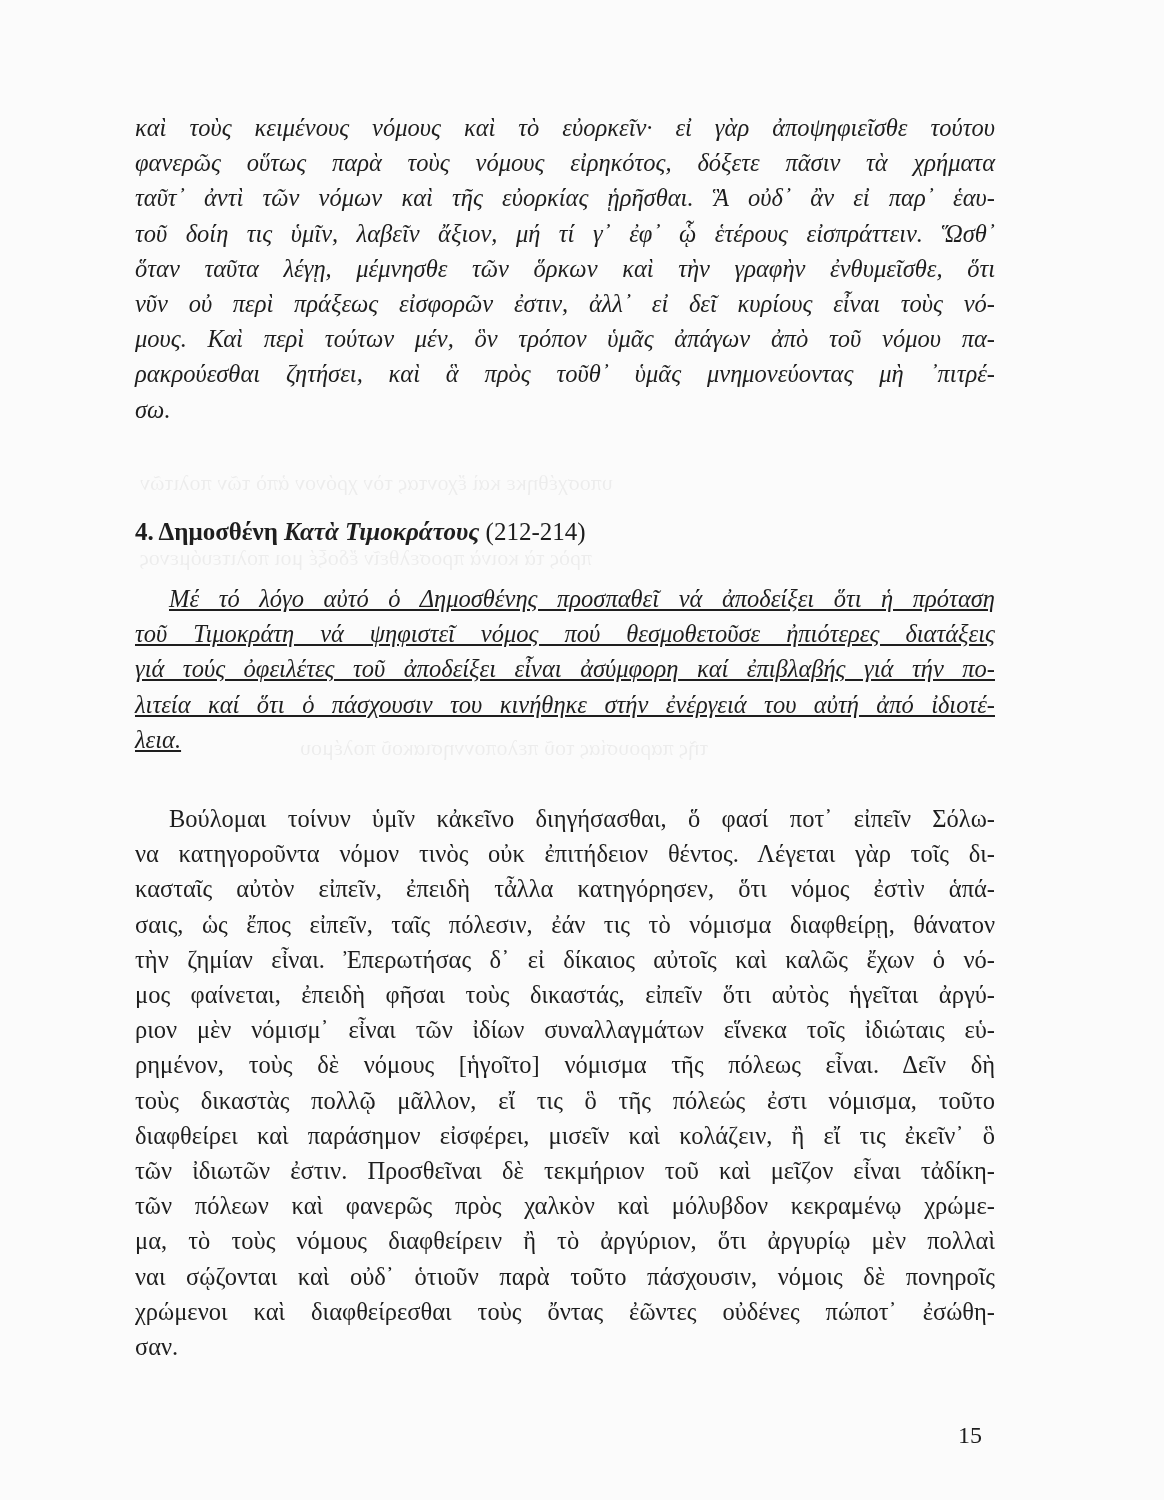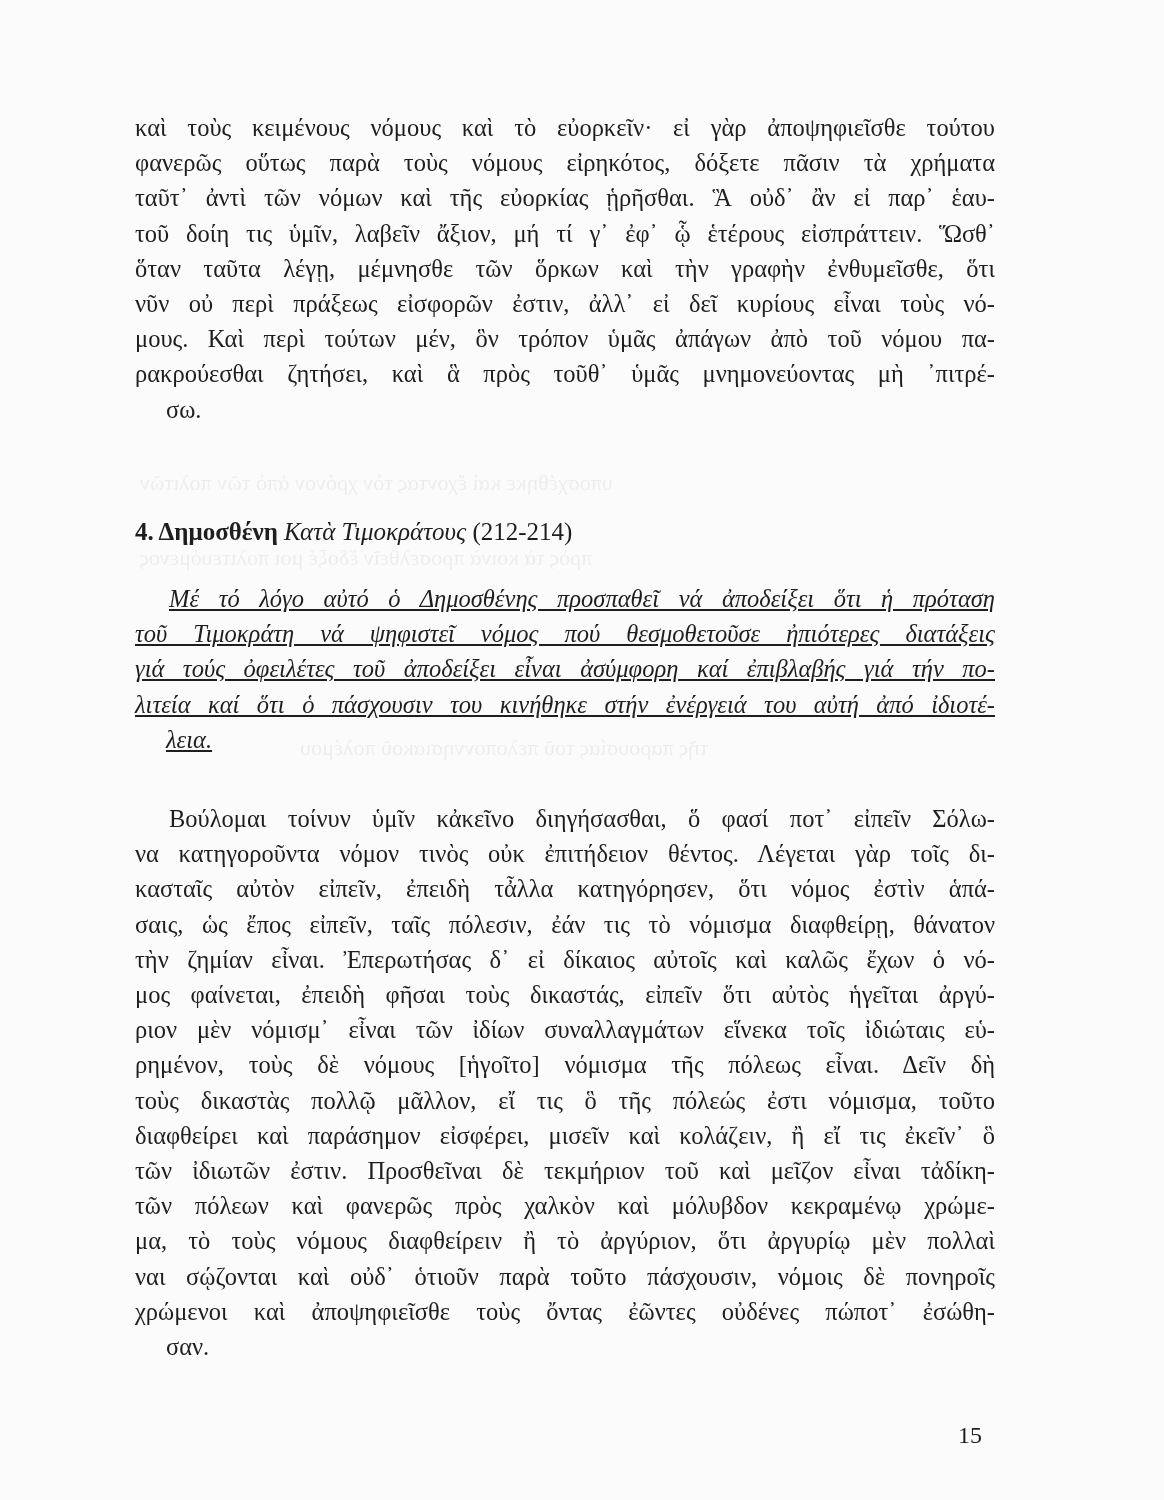--- a/index.html
+++ b/index.html
@@ -17,32 +17,32 @@
     width: 860px;
     font-size: 24.5px;
     line-height: 35.2px;
   }
   .line {
     display: block;
     white-space: nowrap;
     text-align: justify;
     text-align-last: justify;
   }
-  .line.last { text-align-last: left; margin-left: 31px; }
+  .line.last { text-align-last: left; }
   .line.indent { padding-left: 34px; }
-  #top-block { top: 110px; }
+  #top-block { top: 110px; font-style: italic; }
   #heading {
     position: absolute;
     left: 135px; top: 515px;
     font-size: 25px;
     line-height: 34px;
     white-space: nowrap;
   }
   #heading .num-author { font-weight: bold; font-family: Liberation Serif, serif; }
-  #heading .work { font-weight: normal; font-style: italic; }
+  #heading .work { font-weight: bold; font-style: italic; }
   #heading .range { font-weight: normal; }
   #intro-block { top: 581px; font-style: italic; text-decoration: underline; }
   #passage-block { top: 801px; }
   #page-number {
     position: absolute;
     left: 958px; top: 1422px;
     font-size: 24px;
   }
   .bleed {
     position: absolute;
@@ -91,17 +91,17 @@
   <span class="line">τὴν ζημίαν εἶναι. Ἐπερωτήσας δ᾽ εἰ δίκαιος αὐτοῖς καὶ καλῶς ἔχων ὁ νό-</span>
   <span class="line">μος φαίνεται, ἐπειδὴ φῆσαι τοὺς δικαστάς, εἰπεῖν ὅτι αὐτὸς ἡγεῖται ἀργύ-</span>
   <span class="line">ριον μὲν νόμισμ᾽ εἶναι τῶν ἰδίων συναλλαγμάτων εἵνεκα τοῖς ἰδιώταις εὑ-</span>
   <span class="line">ρημένον, τοὺς δὲ νόμους [ἡγοῖτο] νόμισμα τῆς πόλεως εἶναι. Δεῖν δὴ</span>
   <span class="line">τοὺς δικαστὰς πολλῷ μᾶλλον, εἴ τις ὃ τῆς πόλεώς ἐστι νόμισμα, τοῦτο</span>
   <span class="line">διαφθείρει καὶ παράσημον εἰσφέρει, μισεῖν καὶ κολάζειν, ἢ εἴ τις ἐκεῖν᾽ ὃ</span>
   <span class="line">τῶν ἰδιωτῶν ἐστιν. Προσθεῖναι δὲ τεκμήριον τοῦ καὶ μεῖζον εἶναι τἀδίκη-</span>
   <span class="line">τῶν πόλεων καὶ φανερῶς πρὸς χαλκὸν καὶ μόλυβδον κεκραμένῳ χρώμε-</span>
   <span class="line">μα, τὸ τοὺς νόμους διαφθείρειν ἢ τὸ ἀργύριον, ὅτι ἀργυρίῳ μὲν πολλαὶ</span>
   <span class="line">ναι σῴζονται καὶ οὐδ᾽ ὁτιοῦν παρὰ τοῦτο πάσχουσιν, νόμοις δὲ πονηροῖς</span>
-  <span class="line">χρώμενοι καὶ ἀποψηφιεῖσθε τοὺς ὄντας ἐῶντες οὐδένες πώποτ᾽ ἐσώθη-</span>
+  <span class="line">χρώμενοι καὶ διαφθείρεσθαι τοὺς ὄντας ἐῶντες οὐδένες πώποτ᾽ ἐσώθη-</span>
   <span class="line last">σαν.</span>
 </div>
 
 <div id="page-number">15</div>
 
 </body></html>

